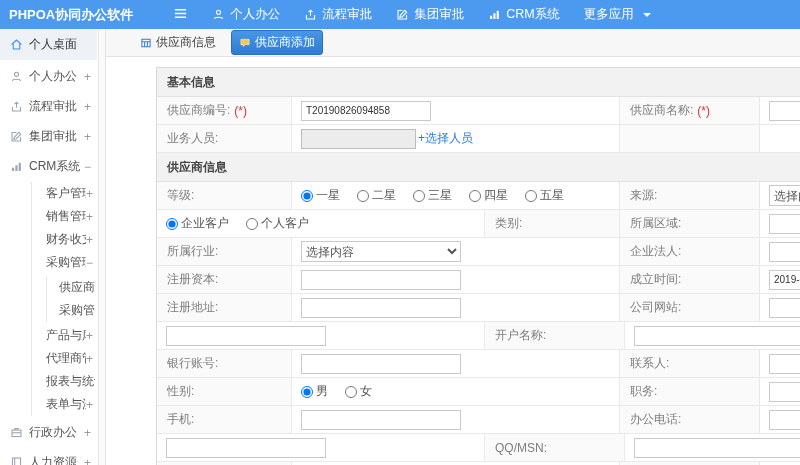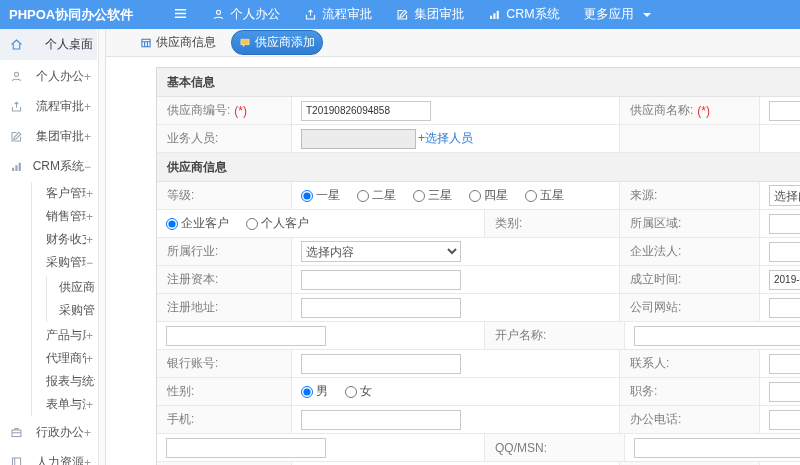--- a/index.html
+++ b/index.html
@@ -12,39 +12,39 @@
   .hamburger { margin-left:30px; margin-right:12px; display:flex; align-items:center; cursor:pointer; }
   .topnav { display:flex; align-items:center; height:100%; }
   .nav-item { display:flex; align-items:center; gap:5px; padding:0 12px; height:100%; cursor:pointer; font-size:12.5px; white-space:nowrap; }
   .nav-item .icon { display:flex; }
   .caret { width:0; height:0; border-left:4px solid transparent; border-right:4px solid transparent; border-top:4px solid #fff; margin-left:4px; }
 
   
   .layout { display:flex; height:436px; }
   .sidebar { width:106px; background:#fff; border-right:1px solid #e2e2e2; position:relative; padding:0 8px 0 0; overflow:hidden; }
   .side-scroll { position:absolute; top:0; right:0; bottom:0; width:7px; background:#fafafa; border-left:1px solid #e6e6e6; }
-  .side-item { display:flex; align-items:center; cursor:pointer; color:#555; white-space:nowrap;text-align:right; }
+  .side-item { display:flex; align-items:center; cursor:pointer; color:#555; white-space:nowrap; }
   .side-item .icon { color:#98a3b3; margin-right:6px; display:flex; }
   .side-item .lbl { flex:1; overflow:hidden; }
   .suffix { color:#999; font-size:12px; padding-right:2px; }
   .side-item.lvl0 { padding:5px 4px 5px 10px; margin-top:3px; }
   .sidebar > .side-item.lvl0:first-child { margin-top:0; padding-top:7px; padding-bottom:7px; }
   .side-item.active { background:#eef1f6; color:#333; }
   .side-item.active .icon { color:var(--accent,#3c8de8); }
   .side-group { border-left:1px solid #e5e5e5; margin-left:31px; margin-top:2px; margin-bottom:2px; }
   .side-group .side-item { padding:3px 2px 3px 14px; }
   .side-group .side-group { margin-left:14px; padding:0; }
   .side-group .side-group .side-item { padding-left:12px; }
 
   
   .content { flex:1; overflow:hidden; background:#fff; }
   .tabbar { height:28px; background:#f7f7f7; border-bottom:1px solid #e3e3e3; display:flex; align-items:center; padding-left:26px; gap:7px; }
   .tab { display:flex; align-items:center; gap:4px; color:#444; cursor:pointer; padding:3px 7px; border:1px solid transparent; }
   .tab .icon { display:flex; }
-  .tab.active { background:linear-gradient(var(--tabtop,#4796e8),var(--tabbot,#2f7dd2)); border:1px solid #2a6fbd; border-radius:12px; color:#fff;justify-content:space-between; }
+  .tab.active { background:linear-gradient(var(--tabtop,#4796e8),var(--tabbot,#2f7dd2)); border:1px solid #2a6fbd; border-radius:3px; color:#fff;justify-content:space-between; }
 
   
   .form-panel { margin:10px 0 0 50px; width:840px; border:1px solid #d9d9d9; background:#fff; }
   .sec-header { background:#f2f2f2; border-bottom:1px solid #e2e2e2; padding:6px 10px 5px; font-weight:bold; color:#444; }
   .frow { display:flex; border-bottom:1px solid #e9e9e9; height:28px; align-items:stretch; }
   .cell { display:flex; align-items:center; }
   .cell.lab  { width:135px; background:#fafafa; border-right:1px solid #e9e9e9; padding-left:10px; color:#7e7e7e; }
   .cell.val  { width:328px; border-right:1px solid #e9e9e9; padding-left:9px; }
   .cell.lab2 { width:140px; background:#fafafa; border-right:1px solid #e9e9e9; padding-left:10px; color:#7e7e7e; }
   .cell.val2 { flex:1; padding-left:9px; }

